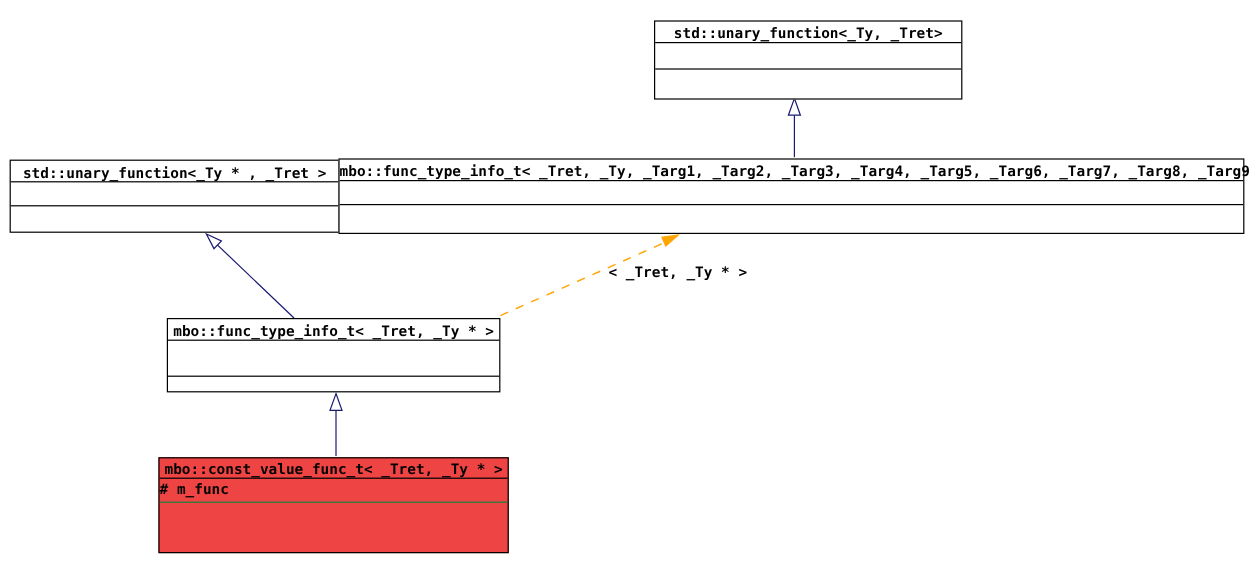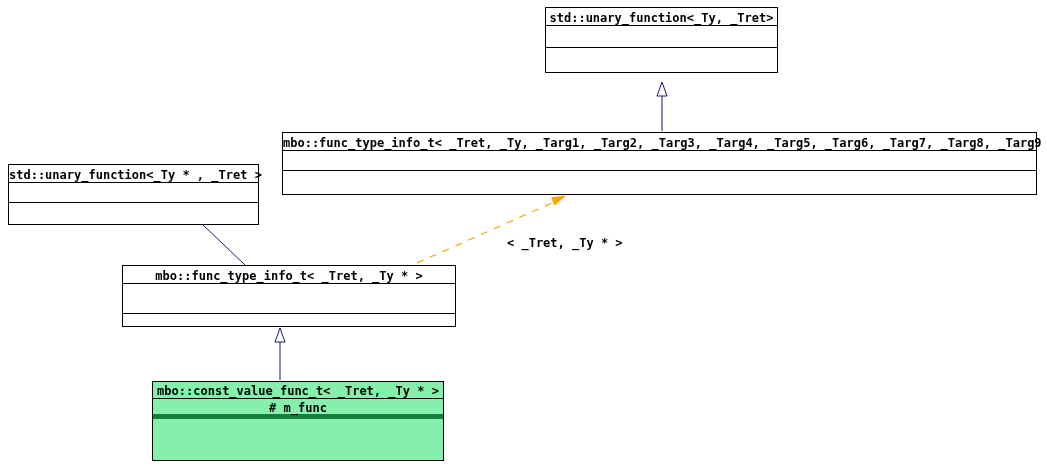--- a/index.html
+++ b/index.html
@@ -28,25 +28,25 @@
   .node .title{
     box-sizing:border-box;
     border-bottom:1px solid #000000;
     text-align:center;
     white-space:nowrap;
     overflow:visible;
     padding-top:3px;
   }
   .node .sec{box-sizing:border-box;}
   .node .sec.mid{border-bottom:1px solid #000000;}
-  .node.gray{background:#86efac;margin-left:20px;}
+  .node.gray{background:#ef4444;}
   .node .attr{
     box-sizing:border-box;
-    border-bottom:5px solid #15803d;
-    text-align:center;
+    border-bottom:1px solid #15803d;
+    text-align:left;
     padding-top:2px;
   }
   .node .methods{
     box-sizing:border-box;
     display:flex;flex-direction:column;align-items:center;
     padding-top:2px;
   }
   .node .methods .m{
     width:160px;
     text-align:left;
@@ -79,46 +79,46 @@
       <line x1="280" y1="380" x2="280" y2="342"></line>
       <polygon class="hollow" points="280,328 275,342 285,342"></polygon>
     </g>
 
     <g>
       <line class="tmpl" x1="417" y1="263" x2="552" y2="203"></line>
       <polygon class="filled" points="565,196 554.8,205 551.6,197.8"></polygon>
     </g>
   </svg>
 
-  <div class="node" style="left:545px;top:7px;width:233px;height:66px;">
+  <div class="node" style="left:545px;top:17px;width:257px;height:66px;">
     <div class="title">std::unary_function&lt;_Ty, _Tret&gt;</div>
     <div class="sec mid" style="height:22px;"></div>
     <div class="sec" style="flex:1;"></div>
   </div>
 
-  <div class="node" style="left:8px;top:133px;width:251px;height:61px;margin-top:31px;">
+  <div class="node" style="left:8px;top:133px;width:275px;height:61px;">
     <div class="title">std::unary_function&lt;_Ty * , _Tret &gt;</div>
     <div class="sec mid" style="height:20px;"></div>
     <div class="sec" style="flex:1;"></div>
   </div>
 
   <div class="node" style="left:282px;top:132px;width:755px;height:63px;">
     <div class="title">mbo::func_type_info_t&lt; _Tret, _Ty, _Targ1, _Targ2, _Targ3, _Targ4, _Targ5, _Targ6, _Targ7, _Targ8, _Targ9 &gt;</div>
     <div class="sec mid" style="height:20px;"></div>
     <div class="sec" style="flex:1;"></div>
   </div>
 
-  <div class="node" style="left:122px;top:265px;width:334px;height:62px;gap:29px;">
+  <div class="node" style="left:139px;top:265px;width:278px;height:62px;gap:29px;">
     <div class="title">mbo::func_type_info_t&lt; _Tret, _Ty * &gt;</div>
     <div class="sec mid" style="height:20px;"></div>
     <div class="sec" style="flex:1;"></div>
   </div>
 
   <div class="node gray" style="left:132px;top:381px;width:292px;height:80px;">
     <div class="title" style="padding-top:2px;">mbo::const_value_func_t&lt; _Tret, _Ty * &gt;</div>
     <div class="attr" style="height:20px;"># m_func</div>
     <div class="methods" style="flex:1;">
     </div>
   </div>
 
-  <div class="edge-label" style="left:507px;top:236px;">&lt; _Tret, _Ty * &gt;</div>
+  <div class="edge-label" style="left:507px;top:220px;">&lt; _Tret, _Ty * &gt;</div>
 
 </div>
 
 </body></html>

